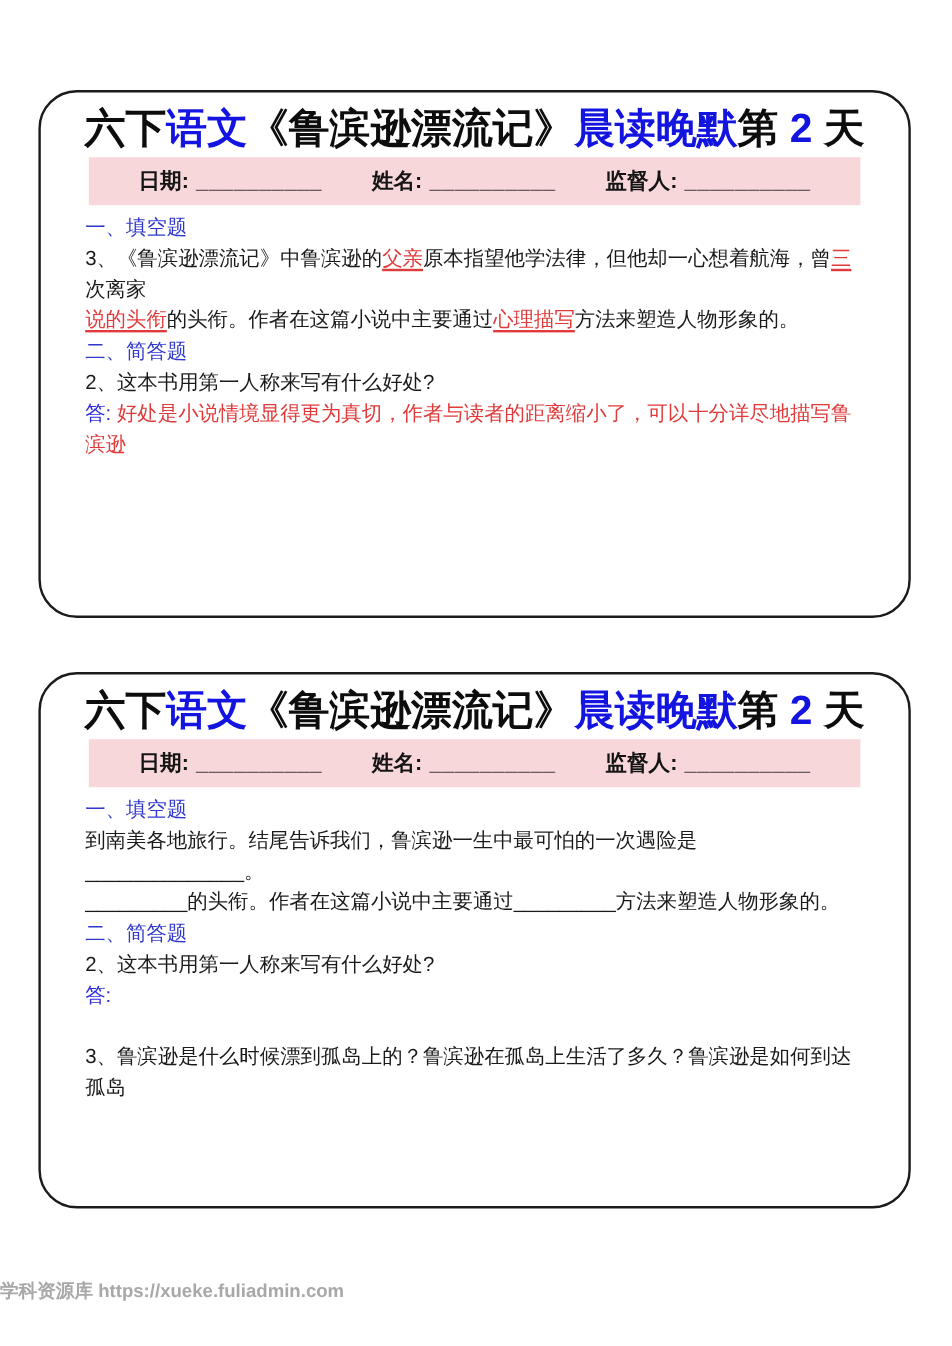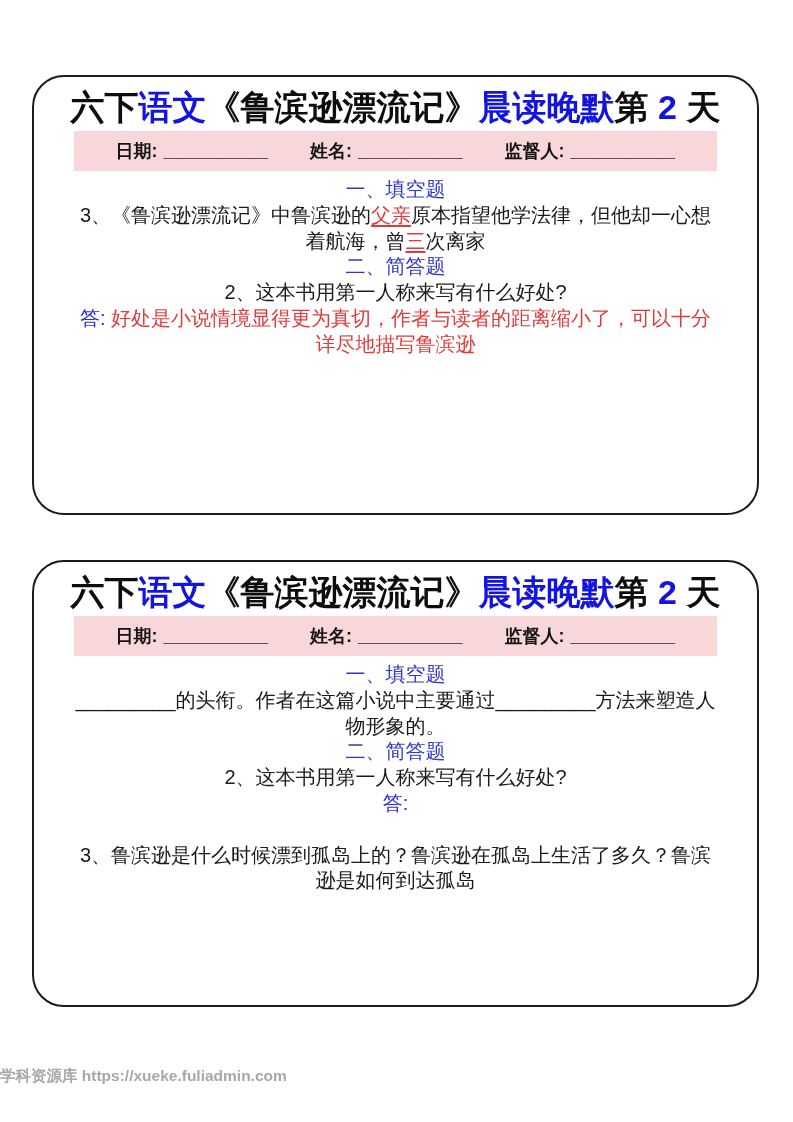--- a/index.html
+++ b/index.html
@@ -25,21 +25,21 @@
   .title .blue{color:var(--blue);}
   .info-bar{
     width:643px;height:40px;margin:4px auto 0;background:var(--pink);
     display:flex;align-items:center;justify-content:space-evenly;
     font-size:18px;font-weight:bold;color:#141414;
   }
   .info-bar .if{white-space:nowrap;}
   .info-bar .lbl{margin-right:6px;}
   .info-bar .blank{letter-spacing:0.5px;}
   .content{
-    margin-top:6px;padding:0 37px;font-size:20px;line-height:25.8px;color:var(--ink);text-align:center;
+    margin-top:6px;padding:0 37px;font-size:17px;line-height:25.8px;color:var(--ink);
   }
   .line{min-height:25.8px;}
   .line .blue{color:#2a2ae0;}
   .line.head{color:var(--head-blue);}
   .line .red{color:var(--red);}
   .line .ru{
     color:var(--red);text-decoration:underline;
     text-underline-offset:3px;text-decoration-thickness:1.5px;
   }
   .footer{
@@ -53,36 +53,38 @@
 <section class="card" id="card1">
   <h1 class="title"><span>六下</span><span class="blue">语文</span><span>《鲁滨逊漂流记》</span><span class="blue">晨读晚默</span><span>第 </span><span class="blue">2</span><span> 天</span></h1>
   <div class="info-bar">
       <span class="if"><span class="lbl">日期:</span><span class="blank">__________</span></span>
       <span class="if"><span class="lbl">姓名:</span><span class="blank">__________</span></span>
       <span class="if"><span class="lbl">监督人:</span><span class="blank">__________</span></span>
     </div>
   <div class="content">
       <div class="line head"><span>一、填空题</span></div>
       <div class="line"><span>3、《鲁滨逊漂流记》中鲁滨逊的</span><span class="ru">父亲</span><span>原本指望他学法律，但他却一心想着航海，曾</span><span class="ru">三</span><span>次离家</span></div>
+      <div class="line"><span class="ru">说的头衔</span><span>的头衔。作者在这篇小说中主要通过</span><span class="ru">心理描写</span><span>方法来塑造人物形象的。</span></div>
       <div class="line head"><span>二、简答题</span></div>
       <div class="line"><span>2、这本书用第一人称来写有什么好处?</span></div>
       <div class="line"><span class="blue">答: </span><span class="red">好处是小说情境显得更为真切，作者与读者的距离缩小了，可以十分详尽地描写鲁滨逊</span></div>
       <div class="line"></div>
     </div>
 </section>
 
 <section class="card" id="card2">
   <h1 class="title"><span>六下</span><span class="blue">语文</span><span>《鲁滨逊漂流记》</span><span class="blue">晨读晚默</span><span>第 </span><span class="blue">2</span><span> 天</span></h1>
   <div class="info-bar">
       <span class="if"><span class="lbl">日期:</span><span class="blank">__________</span></span>
       <span class="if"><span class="lbl">姓名:</span><span class="blank">__________</span></span>
       <span class="if"><span class="lbl">监督人:</span><span class="blank">__________</span></span>
     </div>
   <div class="content">
       <div class="line head"><span>一、填空题</span></div>
+      <div class="line"><span>到南美各地旅行。结尾告诉我们，鲁滨逊一生中最可怕的一次遇险是______________。</span></div>
       <div class="line"><span>_________的头衔。作者在这篇小说中主要通过_________方法来塑造人物形象的。</span></div>
       <div class="line head"><span>二、简答题</span></div>
       <div class="line"><span>2、这本书用第一人称来写有什么好处?</span></div>
       <div class="line"><span class="blue">答:</span></div>
       <div class="line">&nbsp;</div>
       <div class="line"><span>3、鲁滨逊是什么时候漂到孤岛上的？鲁滨逊在孤岛上生活了多久？鲁滨逊是如何到达孤岛</span></div>
     </div>
 </section>
 
 <div class="footer">学科资源库 https://xueke.fuliadmin.com</div>

